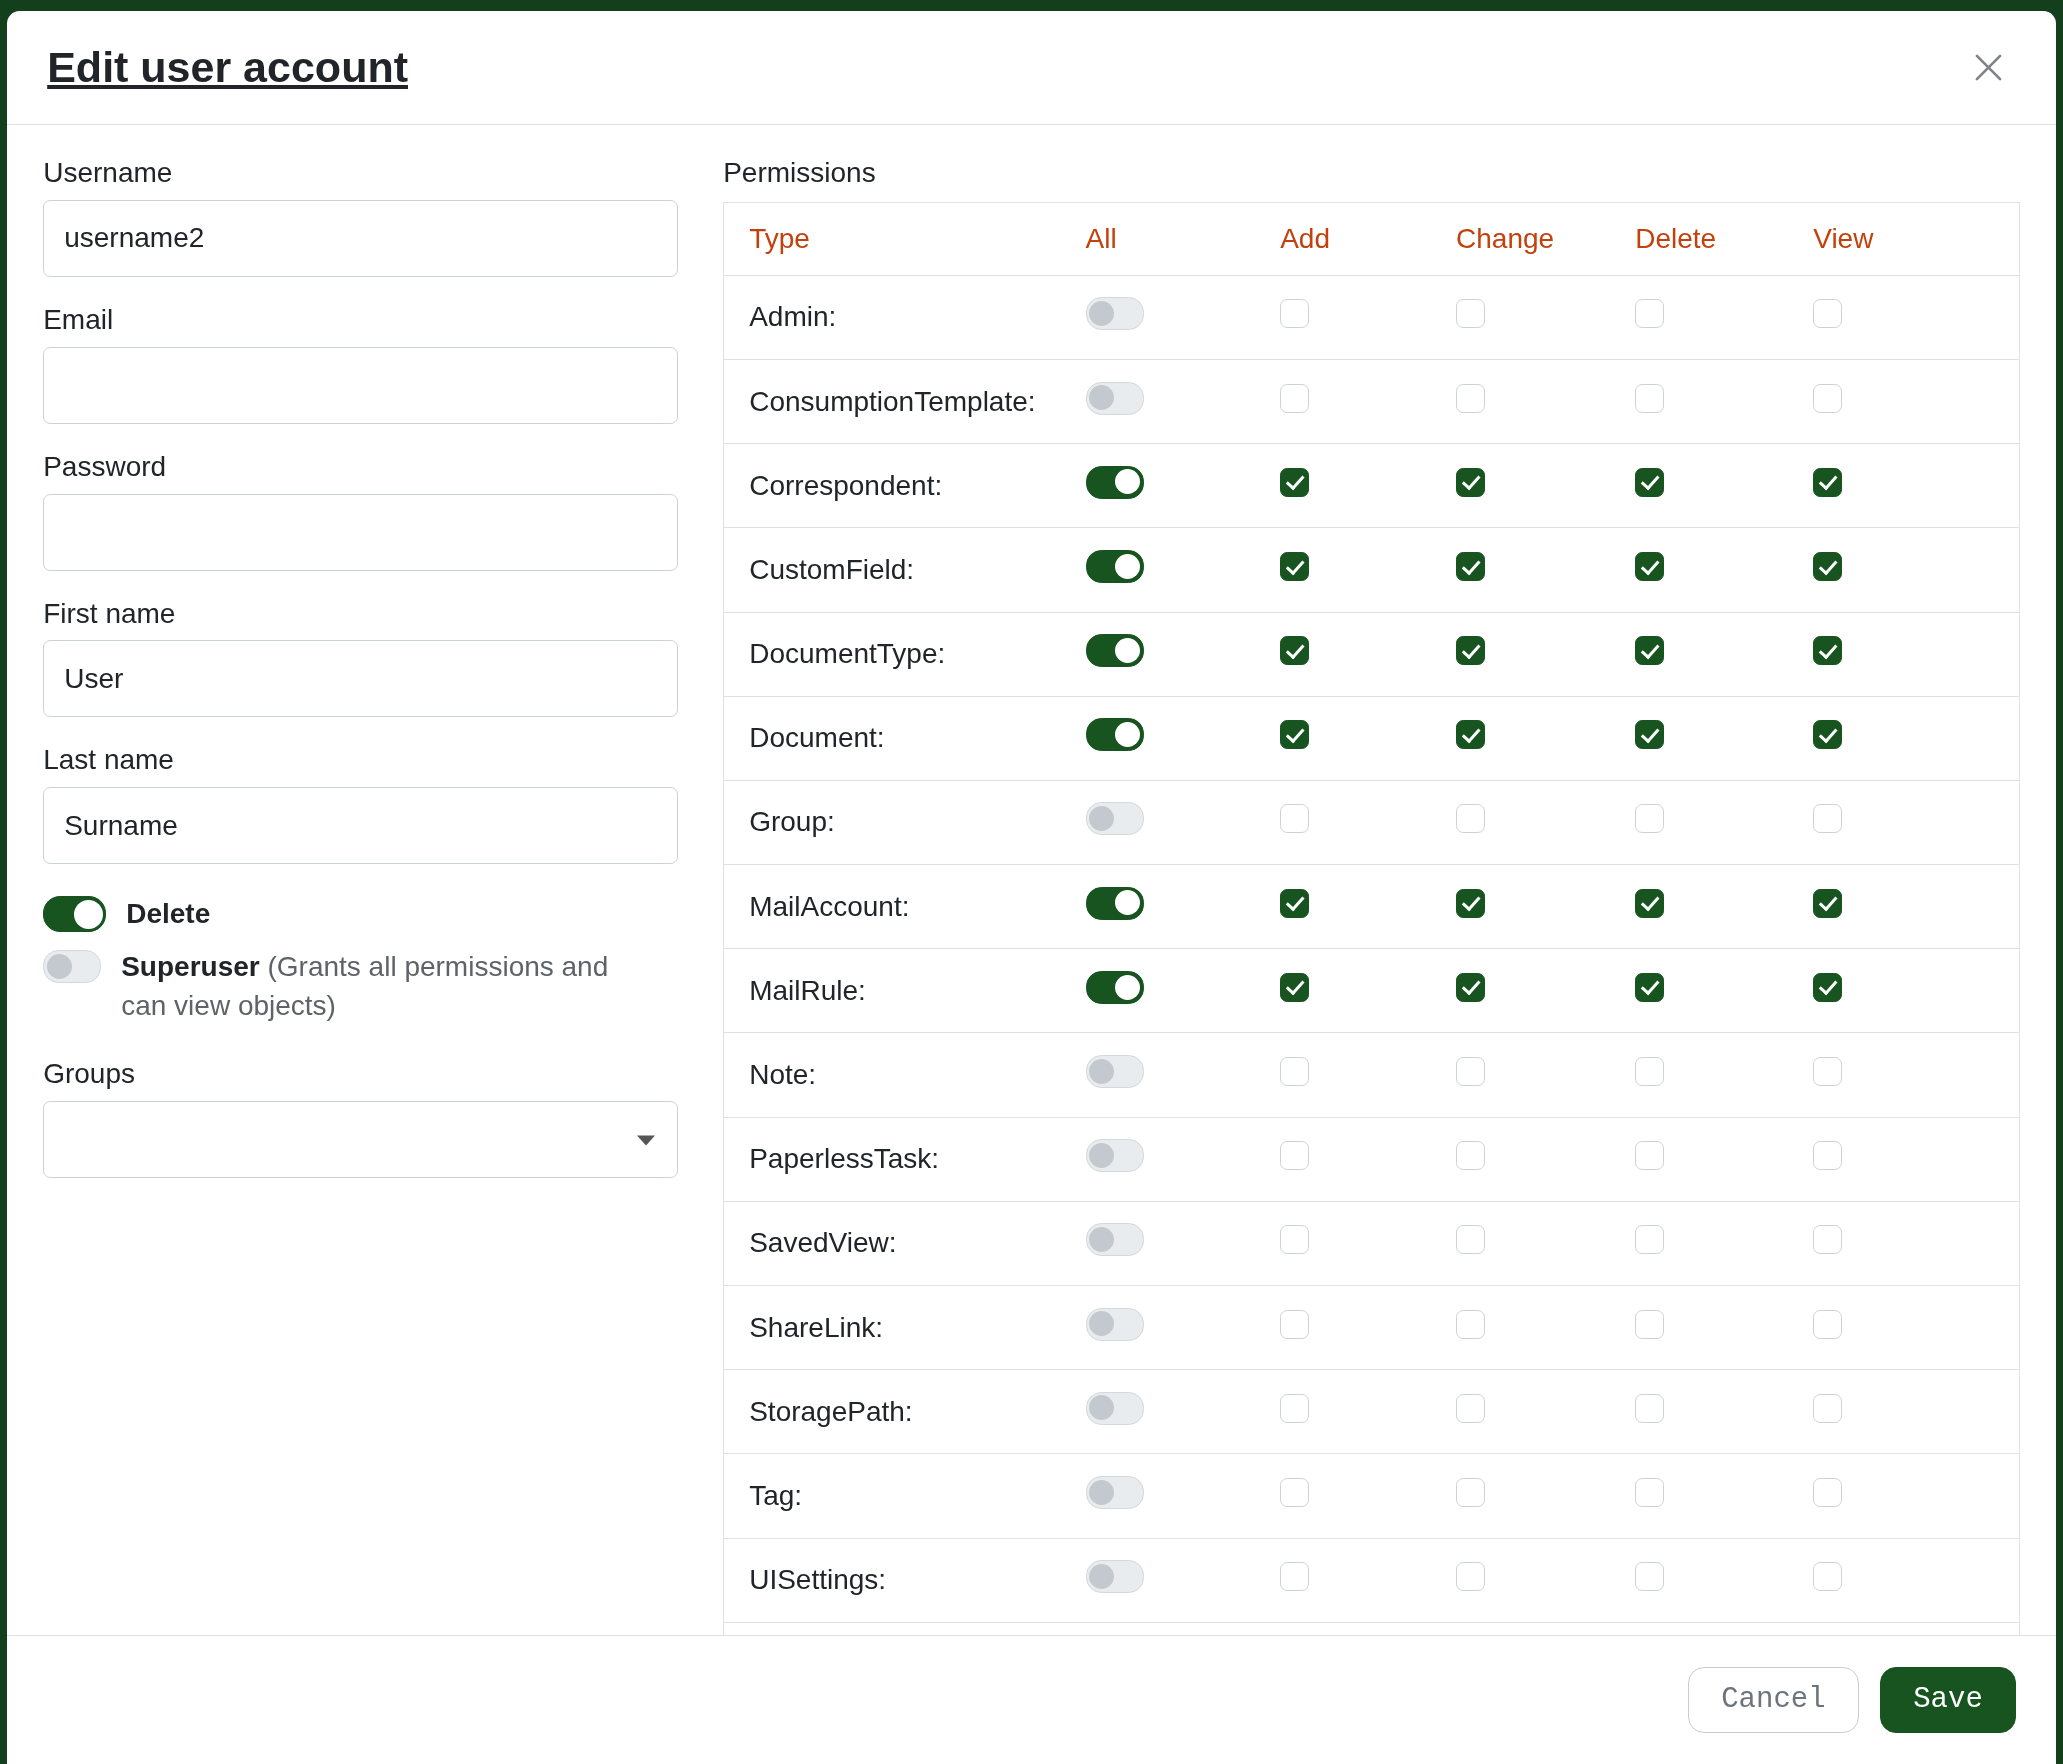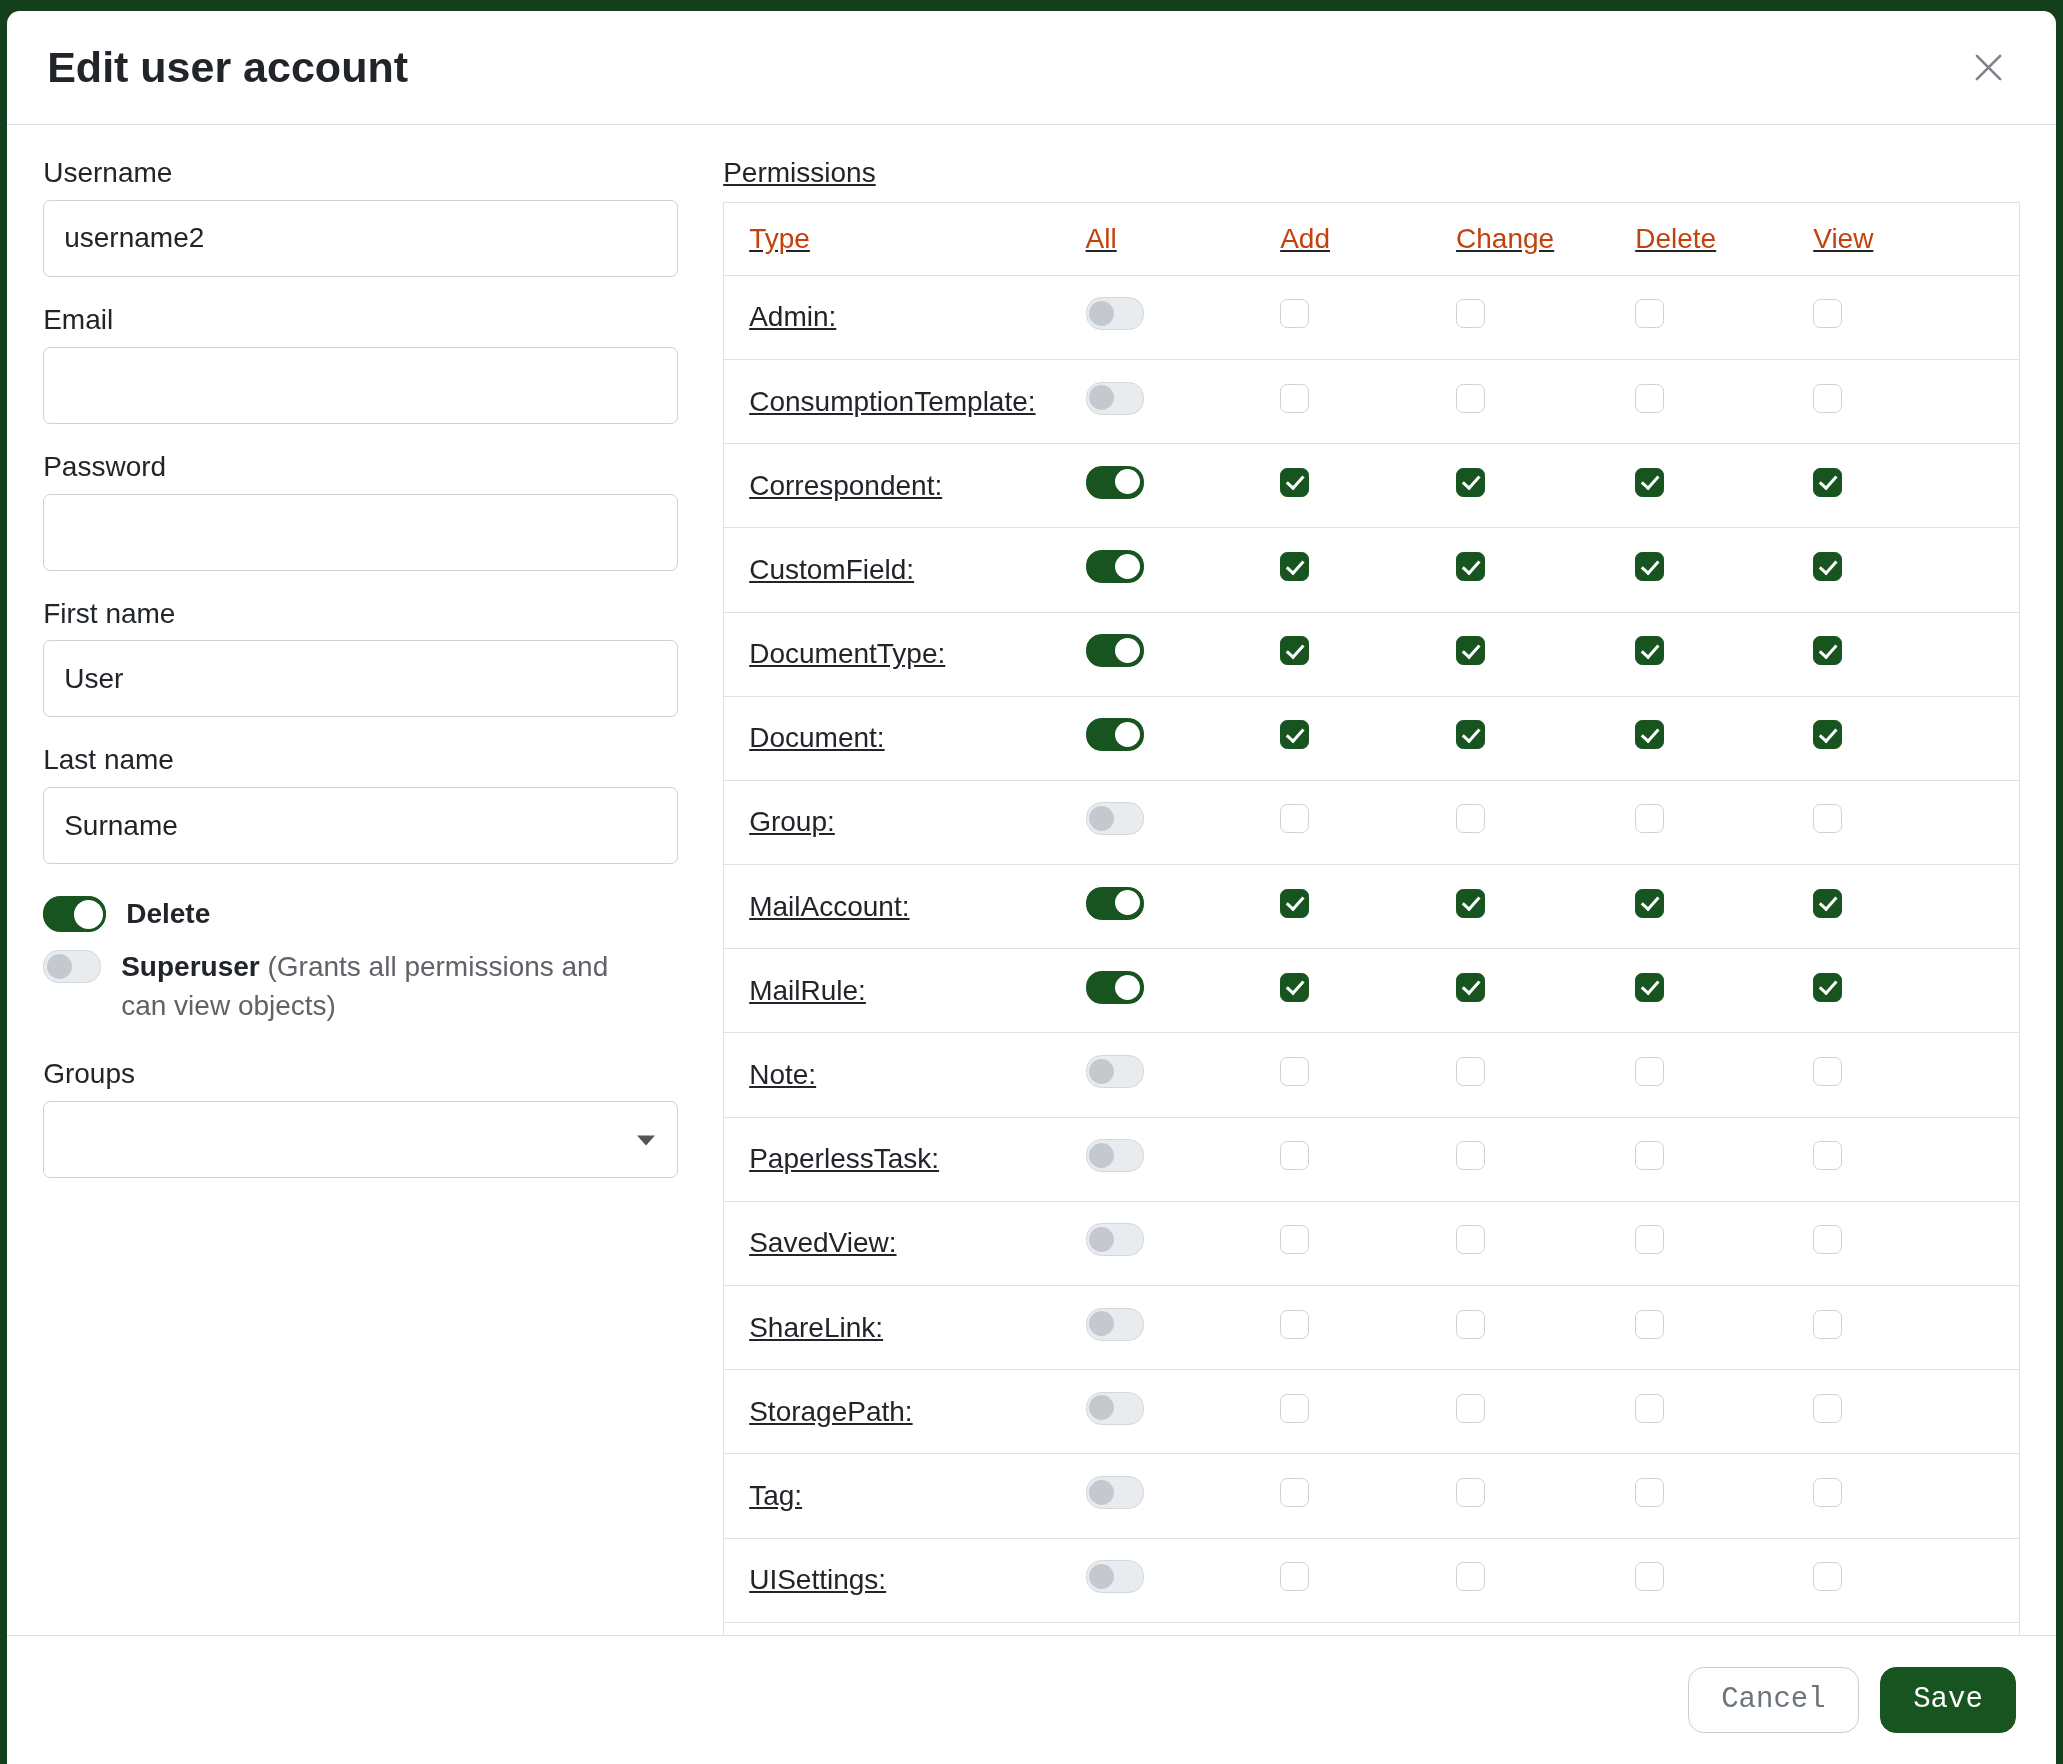--- a/index.html
+++ b/index.html
@@ -17,33 +17,33 @@
     border-radius:12.6px 12.6px 0 0;
     display:flex;flex-direction:column;
     overflow:hidden;
   }
   .modal-header{
     flex:none;
     display:flex;align-items:center;justify-content:space-between;
     padding:29px 40px;
     border-bottom:0.9px solid #dee2e6;
   }
-  .modal-title{font-size:43px;font-weight:600;margin:0;line-height:1.15;}
+  .modal-title{font-size:43px;font-weight:600;margin:0;line-height:1.15;text-decoration:underline;}
   .close-btn{
     background:none;border:none;padding:7.2px;cursor:pointer;line-height:0;
   }
   .modal-body{
     flex:1;
     display:flex;
     padding:32px 36px 18px 36px;
     overflow:hidden;
     align-items:flex-start;
   }
   .left-col{width:635px;flex:none;margin-right:45px;}
-  .right-col{flex:1;min-width:0;text-decoration:underline;}
+  .right-col{flex:1;min-width:0;}
 
   .field{margin-bottom:27px;}
   .field-label{display:block;font-size:28px;margin-bottom:10.8px;color:#212529;}
   .text-input{
     width:100%;height:77px;box-sizing:border-box;
     border:0.9px solid #ccd1d6;border-radius:7.2px;
     padding:0 20px;font-size:28px;color:#212529;
     font-family:"Liberation Sans",sans-serif;
     background:#fff;outline:none;
   }

